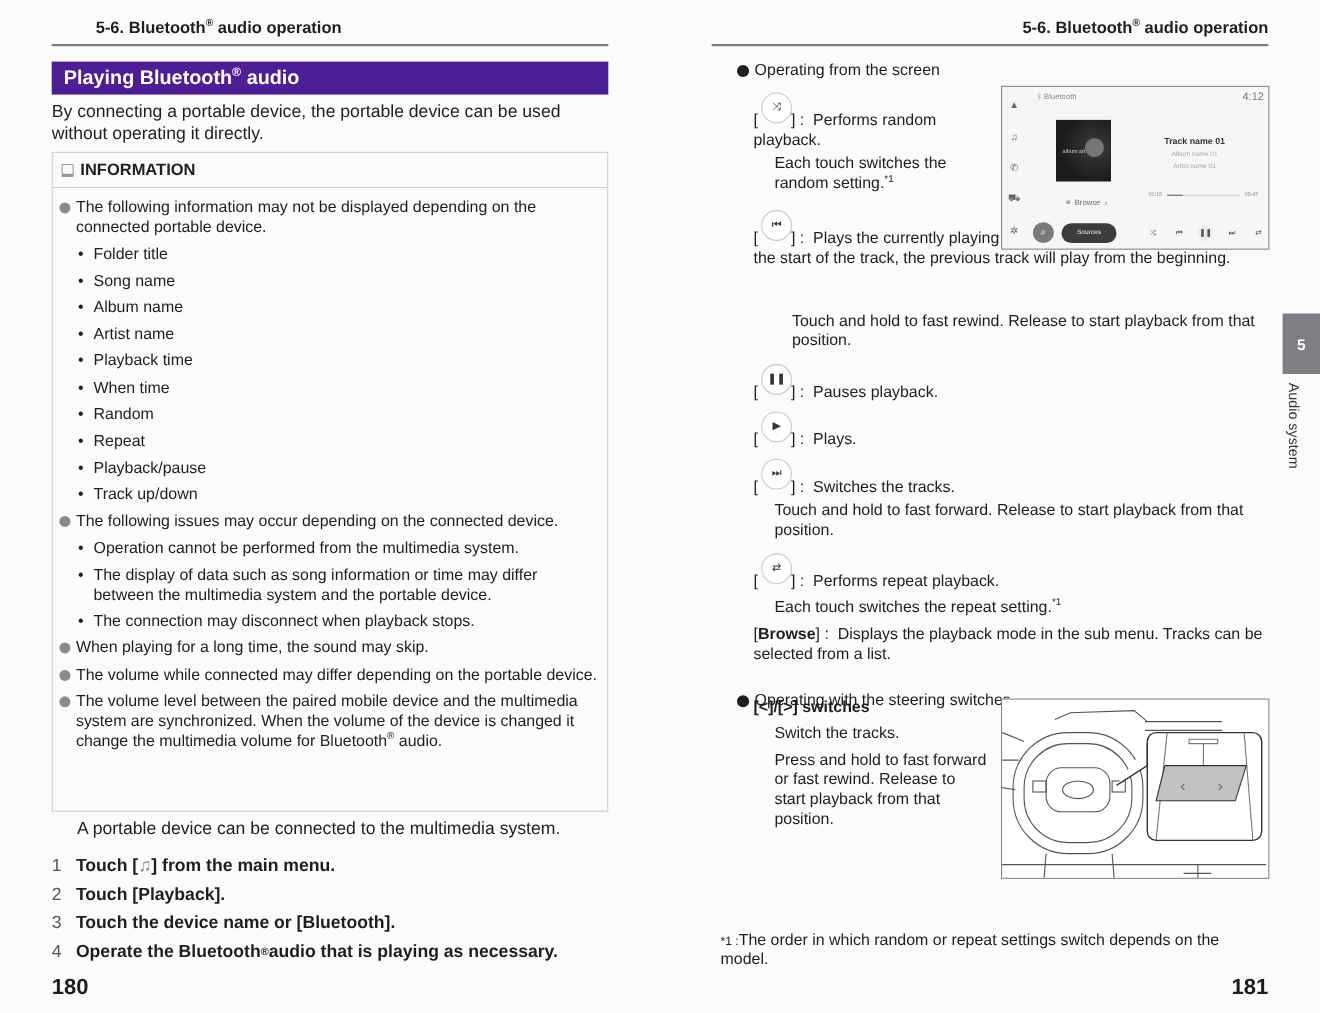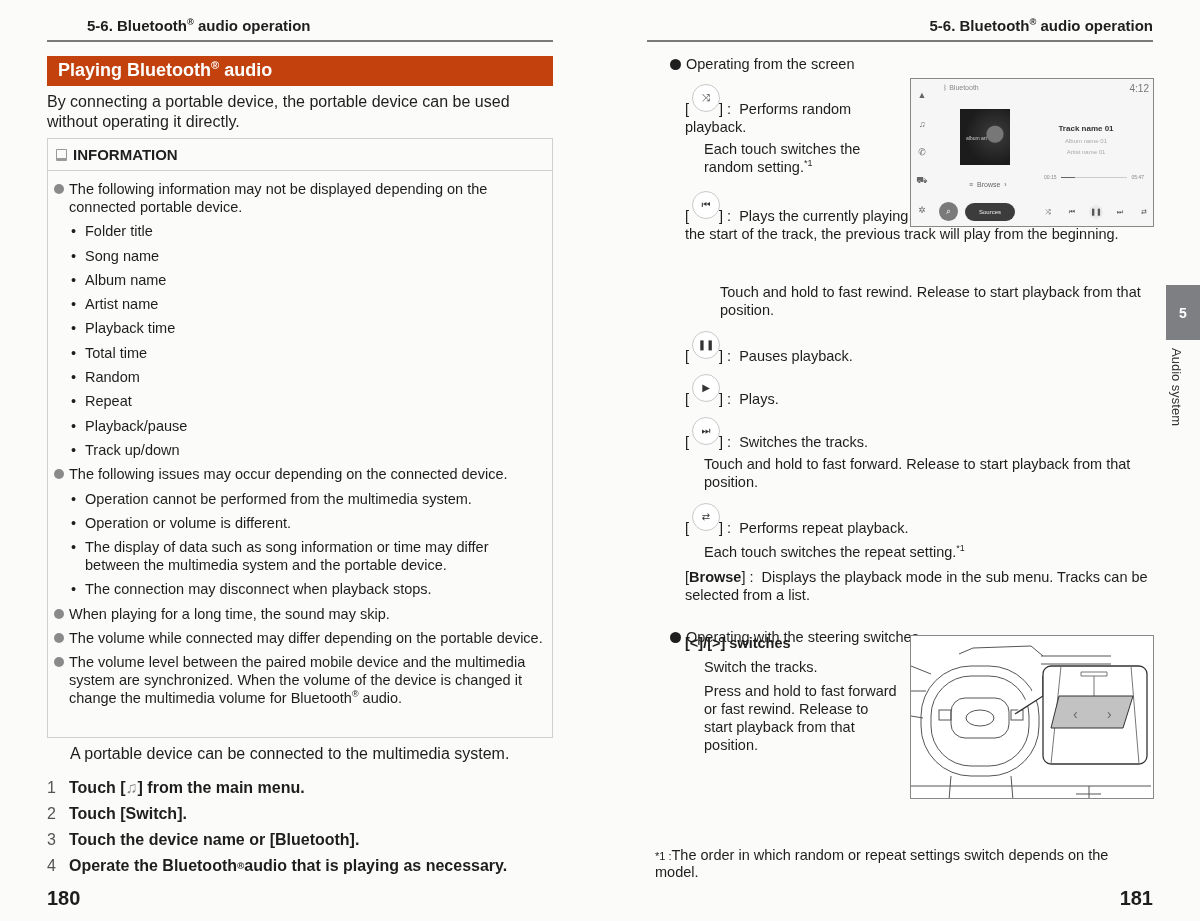--- a/index.html
+++ b/index.html
@@ -6,21 +6,21 @@
   html, body { width: 1200px; height: 921px; background: #fbfbfa; overflow: hidden; }
   body { font-family: "Liberation Sans", sans-serif; color: #1e1e1e; position: relative; }
   .page { position: absolute; top: 0; height: 921px; }
   #left { left: 0; width: 600px; }
   #right { left: 600px; width: 600px; }
 
   .run-head { position: absolute; top: 17px; font-size: 15px; font-weight: bold; margin-left: 40px; }
   .run-rule { position: absolute; top: 40px; height: 2px; background: #7a7a7a; }
   sup { font-size: 0.62em; vertical-align: super; line-height: 0; }
 
-  .title-bar { position: absolute; left: 47px; top: 56px; width: 506px; height: 30px; background: #c2410c; color: #fff; font-size: 18px; font-weight: bold; padding: 4px 11px; }
+  .title-bar { position: absolute; left: 47px; top: 56px; width: 506px; height: 30px; background: #4c1d95; color: #fff; font-size: 18px; font-weight: bold; padding: 4px 11px; }
   .intro { position: absolute; left: 47px; top: 92px; width: 506px; font-size: 16px; line-height: 20px; }
 
   .info-box { position: absolute; left: 47px; top: 138px; width: 506px; height: 600px; border: 1px solid #cfcfcf; }
   .info-head { height: 32px; border-bottom: 1px solid #cfcfcf; font-size: 15px; font-weight: bold; padding: 6px 8px; display: flex; align-items: center; gap: 6px; }
   .info-head .ico { width: 11px; height: 12px; border: 1.5px solid #9a9a9a; border-bottom-width: 3px; border-radius: 1px; display: inline-block; }
   .info-body { padding: 9px 6px 0 5px; font-size: 14.5px; line-height: 18px; }
   .bl { position: relative; padding-left: 16px; margin-bottom: 6.3px; }
   .bl::before { content: ""; position: absolute; left: 1px; top: 4px; width: 10px; height: 10px; border-radius: 50%; background: #8a8a8a; }
   .sb { position: relative; padding-left: 32px; margin-bottom: 6.3px; }
   .sb::before { content: "•"; position: absolute; left: 18px; top: 0; }
@@ -80,48 +80,47 @@
       <span class="ico"></span>
       <span>INFORMATION</span>
     </div>
     <div class="info-body">
       <div class="bl">The following information may not be displayed depending on the connected portable device.</div>
       <div class="sb">Folder title</div>
       <div class="sb">Song name</div>
       <div class="sb">Album name</div>
       <div class="sb">Artist name</div>
       <div class="sb">Playback time</div>
-      <div class="sb">Total time</div>
+      <div class="sb">When time</div>
       <div class="sb">Random</div>
       <div class="sb">Repeat</div>
       <div class="sb">Playback/pause</div>
       <div class="sb">Track up/down</div>
       <div class="bl">The following issues may occur depending on the connected device.</div>
       <div class="sb">Operation cannot be performed from the multimedia system.</div>
-      <div class="sb">Operation or volume is different.</div>
       <div class="sb">The display of data such as song information or time may differ between the multimedia system and the portable device.</div>
       <div class="sb">The connection may disconnect when playback stops.</div>
       <div class="bl">When playing for a long time, the sound may skip.</div>
       <div class="bl">The volume while connected may differ depending on the portable device.</div>
       <div class="bl"><span>The volume level between the paired mobile device and the multimedia system are synchronized. When the volume of the device is changed it change the multimedia volume for Bluetooth</span><sup>®</sup><span> audio.</span></div>
     </div>
   </div>
 
   <div class="connect">A portable device can be connected to the multimedia system.</div>
 
   <div class="steps">
     <div class="step">
         <span class="num">1</span>
         <span>Touch [</span>
         <span class="note-glyph">♫</span>
         <span> ] from the main menu.</span>
       </div>
     <div class="step">
         <span class="num">2</span>
-        <span>Touch [Switch].</span>
+        <span>Touch [Playback].</span>
       </div>
     <div class="step">
         <span class="num">3</span>
         <span>Touch the device name or [Bluetooth].</span>
       </div>
     <div class="step">
         <span class="num">4</span>
         <span>Operate the Bluetooth</span>
         <sup>®</sup>
         <span> audio that is playing as necessary.</span>

